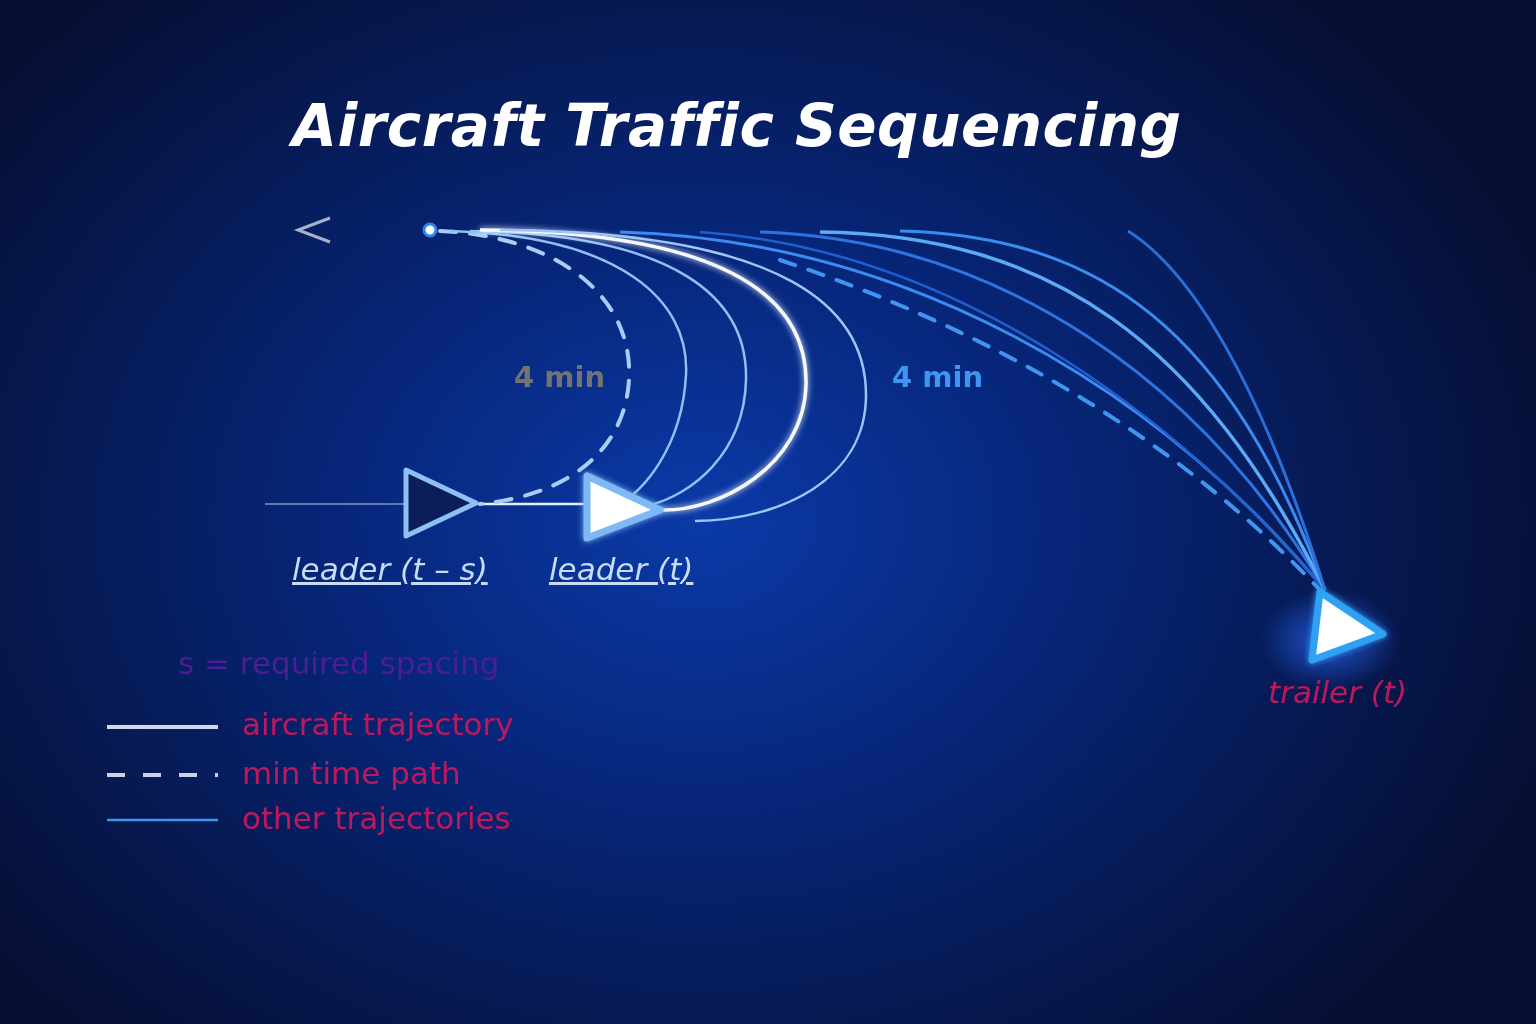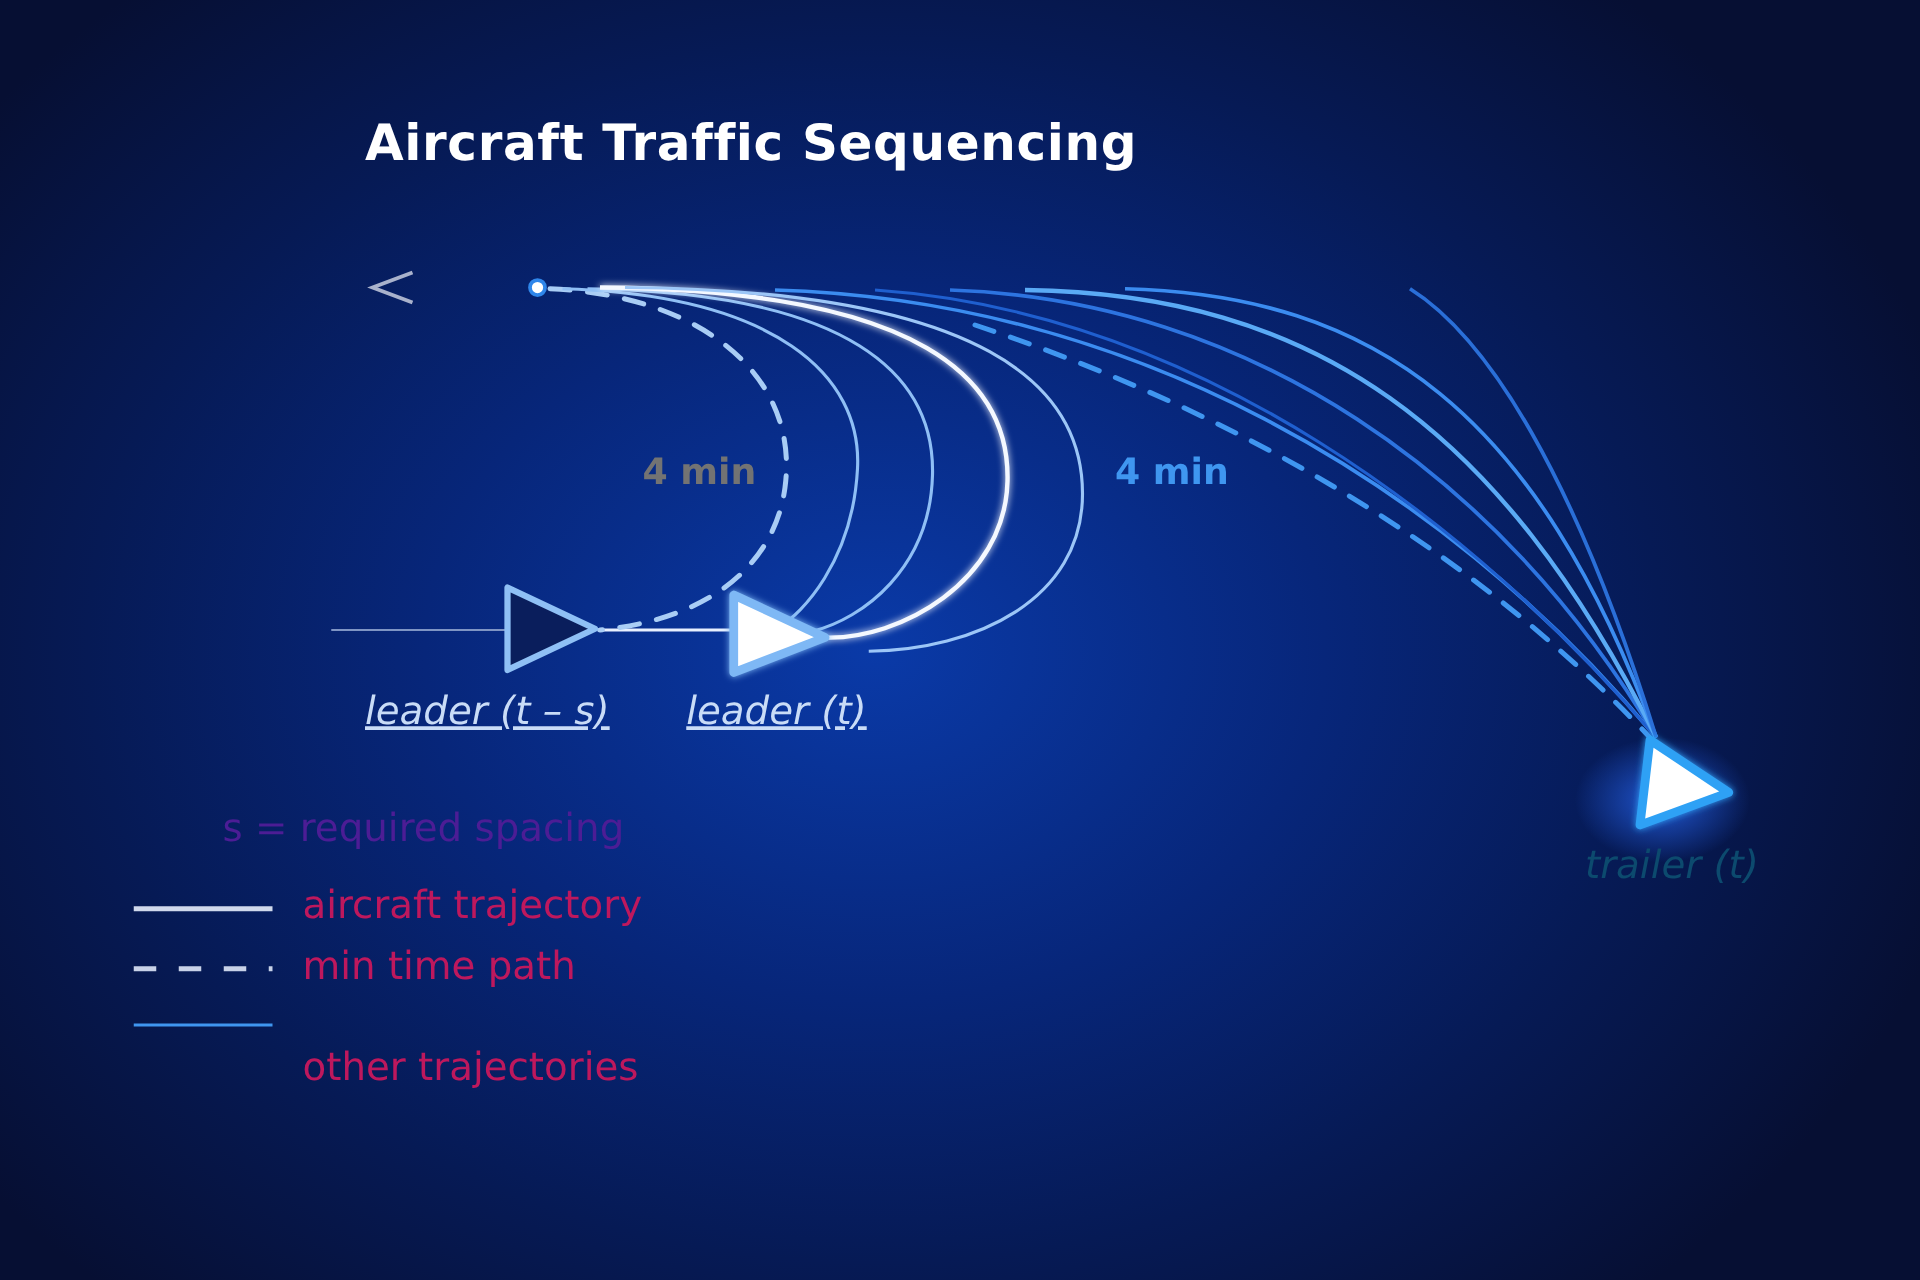--- a/index.html
+++ b/index.html
@@ -4,27 +4,27 @@
 <style>
   html, body { margin:0; padding:0; }
   body {
     width:1536px; height:1024px; overflow:hidden;
     background: radial-gradient(ellipse 900px 700px at 700px 520px, #0a3aa8 0%, #07267a 40%, #061a55 70%, #060f33 100%);
     font-family: "DejaVu Sans", sans-serif;
     position:relative;
   }
   .title {
     position:absolute; left:292px; top:92px;
-    font-size:40px; font-weight:bold; color:#ffffff;
-    letter-spacing:0.5px; white-space:nowrap;
+    font-size:58px; font-weight:bold; color:#ffffff;
+    letter-spacing:0.5px; white-space:nowrap;font-style:italic;
   }
   svg.diagram { position:absolute; left:0; top:0; }
   .lbl { position:absolute; white-space:nowrap; }
   .lbl-leader { font-style:italic; font-size:31px; color:#c9dcf7;text-decoration:underline; }
-  .lbl-trailer { font-style:italic; font-size:31px; color:#0c4a6e; }
+  .lbl-trailer { font-style:italic; font-size:31px; color:#be185d; }
   .lbl-4min { font-size:29px; font-weight:bold; color:#737373; }
   .lbl-5min { font-size:29px; font-weight:bold; color:#3f96f0; }
   .legend-title { position:absolute; left:178px; top:645px; font-size:31px; color:#4c1d95; }
   .legend-row { position:absolute; left:107px; display:flex; align-items:center; }
   .legend-text { font-size:31px; color:#be185d; }
 </style>
 </head>
 <body>
 
 <div class="title">Aircraft Traffic Sequencing</div>
@@ -97,15 +97,15 @@
 <div class="lbl lbl-leader" style="left:549px; top:551px;">leader (t)</div>
 <div class="lbl lbl-trailer" style="left:1268px; top:674px;">trailer (t)</div>
 
 <div class="legend-title">s = required spacing</div>
 <div class="legend-row" style="top:706px; left:242px;">
   <span class="legend-text">aircraft trajectory</span>
 </div>
 <div class="legend-row" style="top:755px; left:242px;">
   <span class="legend-text">min time path</span>
 </div>
-<div class="legend-row" style="top:800px; left:242px;margin-top:36px;">
+<div class="legend-row" style="top:800px; left:242px;">
   <span class="legend-text">other trajectories</span>
 </div>
 
 </body></html>

